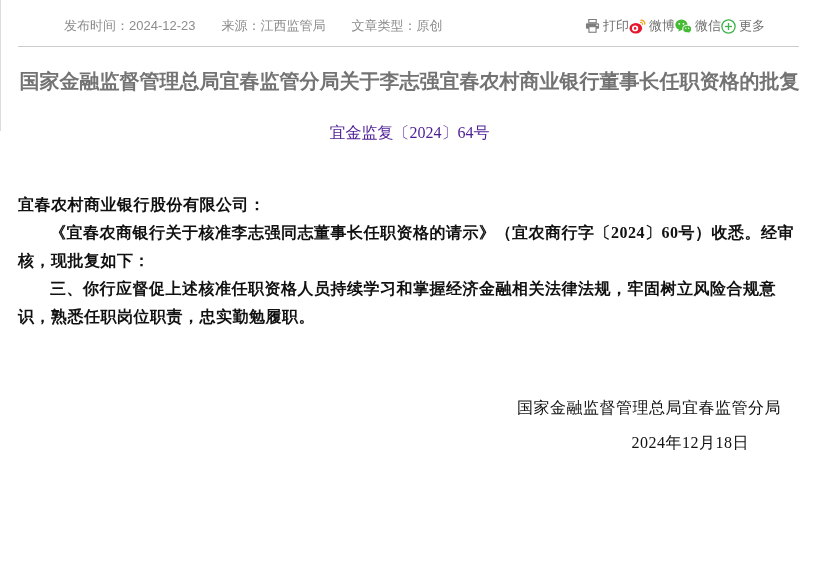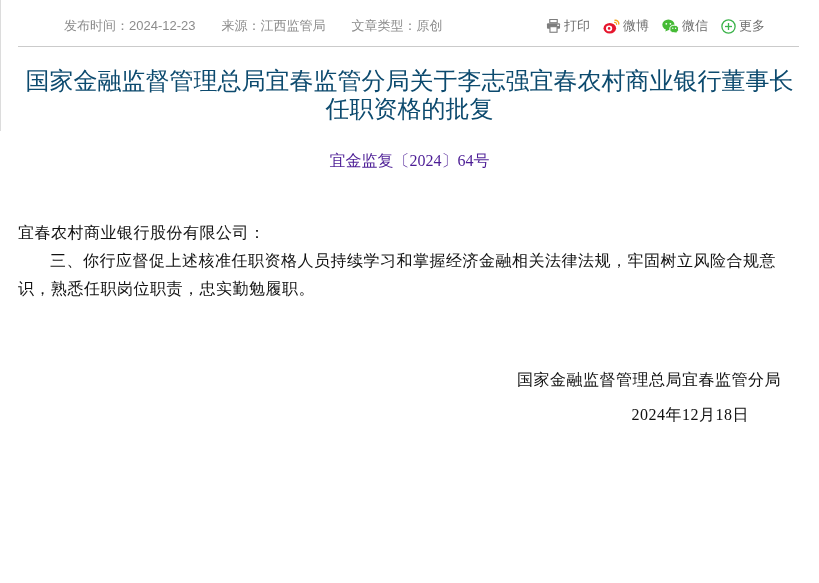--- a/index.html
+++ b/index.html
@@ -11,44 +11,44 @@
   .edge-line {
     position: absolute; left: 0; top: 0; width: 1px; height: 131px; background: #dcdcdc;
   }
   
   .header {
     height: 46px; display: flex; align-items: center; justify-content: space-between;
     padding: 6px 54px 0 64px;
   }
   .meta { display: flex; align-items: center; color: #8c8c8c; font-size: 13px; }
   .meta-item { margin-right: 26px; white-space: nowrap; }
-  .share { display: flex; align-items: center; gap: 13px; }
+  .share { display: flex; align-items: center; }
   .share-item {
     display: inline-flex; align-items: center; gap: 3px;
     color: #6e6e6e; font-size: 13px; text-decoration: none; cursor: pointer; white-space: nowrap;
   }
   .share-item .icn { display: inline-flex; align-items: center; }
   .divider { border-top: 1px solid #cbcbcb; margin: 0 20px 0 18px; }
   
   .title {
     margin: 20px 17px 0; text-align: center;
-    font-size: 24px; font-weight: normal; color: #0c4a6e;
+    font-size: 20px; font-weight: bold; color: #737373;
     line-height: 28px; letter-spacing: 0px;
     font-family: "Liberation Sans", "DejaVu Sans", sans-serif;
   }
   .doc-number {
     margin-top: 28px; text-align: center; color: #4c1d95; font-size: 16px;
     font-family: "Liberation Serif", "DejaVu Serif", serif;
   }
   .content {
     margin: 47px 19px 0 18px; color: #111111; font-size: 16px; line-height: 28px;
     letter-spacing: 0.5px;
     font-family: "Liberation Serif", "DejaVu Serif", serif;
   }
-  .content p { text-indent: 2em; }
+  .content p { text-indent: 2em; font-weight: bold; }
   .content p.salutation { text-indent: 0; }
   .sign-block {
     margin-top: 62px; text-align: right; color: #111111; font-size: 16px; line-height: 30px;
     letter-spacing: 0.5px;
     font-family: "Liberation Serif", "DejaVu Serif", serif;
     padding-left: 16px;
   }
   .sign-name { padding-right: 38px; }
   .sign-date { padding-right: 70px; margin-top: 5px; }
 </style>
@@ -119,20 +119,21 @@
   </div>
 
   <div class="divider"></div>
 
   <h1 class="title">国家金融监督管理总局宜春监管分局关于李志强宜春农村商业银行董事长任职资格的批复</h1>
 
   <div class="doc-number">宜金监复〔2024〕64号</div>
 
   <div class="content">
     <p class="salutation">宜春农村商业银行股份有限公司：</p>
+    <p>《宜春农商银行关于核准李志强同志董事长任职资格的请示》（宜农商行字〔2024〕60号）收悉。经审核，现批复如下：</p>
     <p>三、你行应督促上述核准任职资格人员持续学习和掌握经济金融相关法律法规，牢固树立风险合规意识，熟悉任职岗位职责，忠实勤勉履职。</p>
   </div>
 
   <div class="sign-block">
     <div class="sign-name">国家金融监督管理总局宜春监管分局</div>
     <div class="sign-date">2024年12月18日</div>
   </div>
 
 </div>
 

